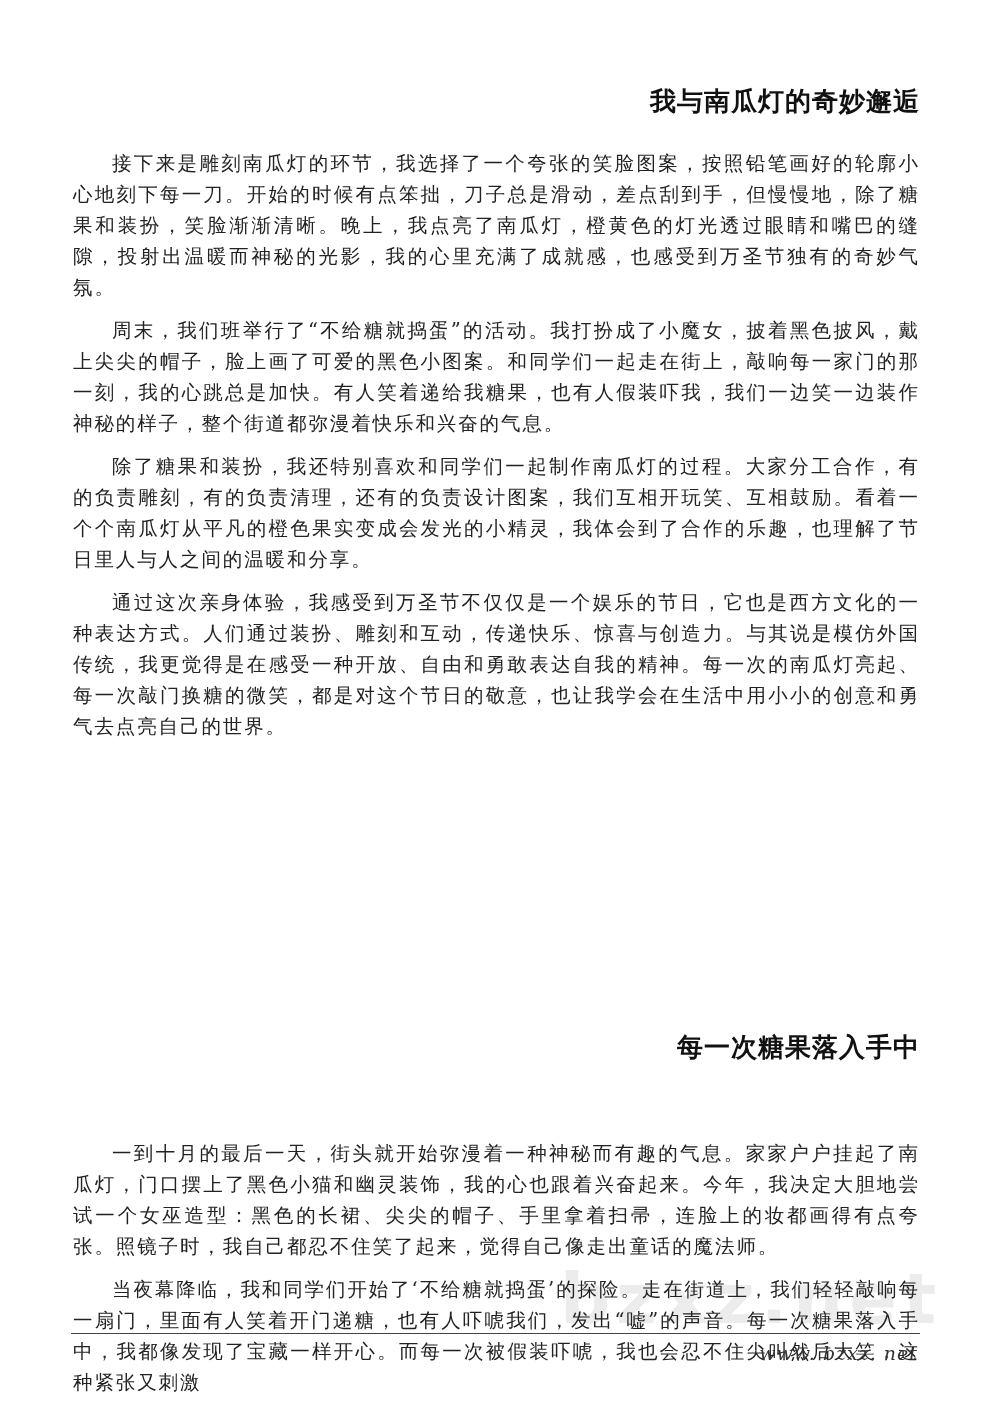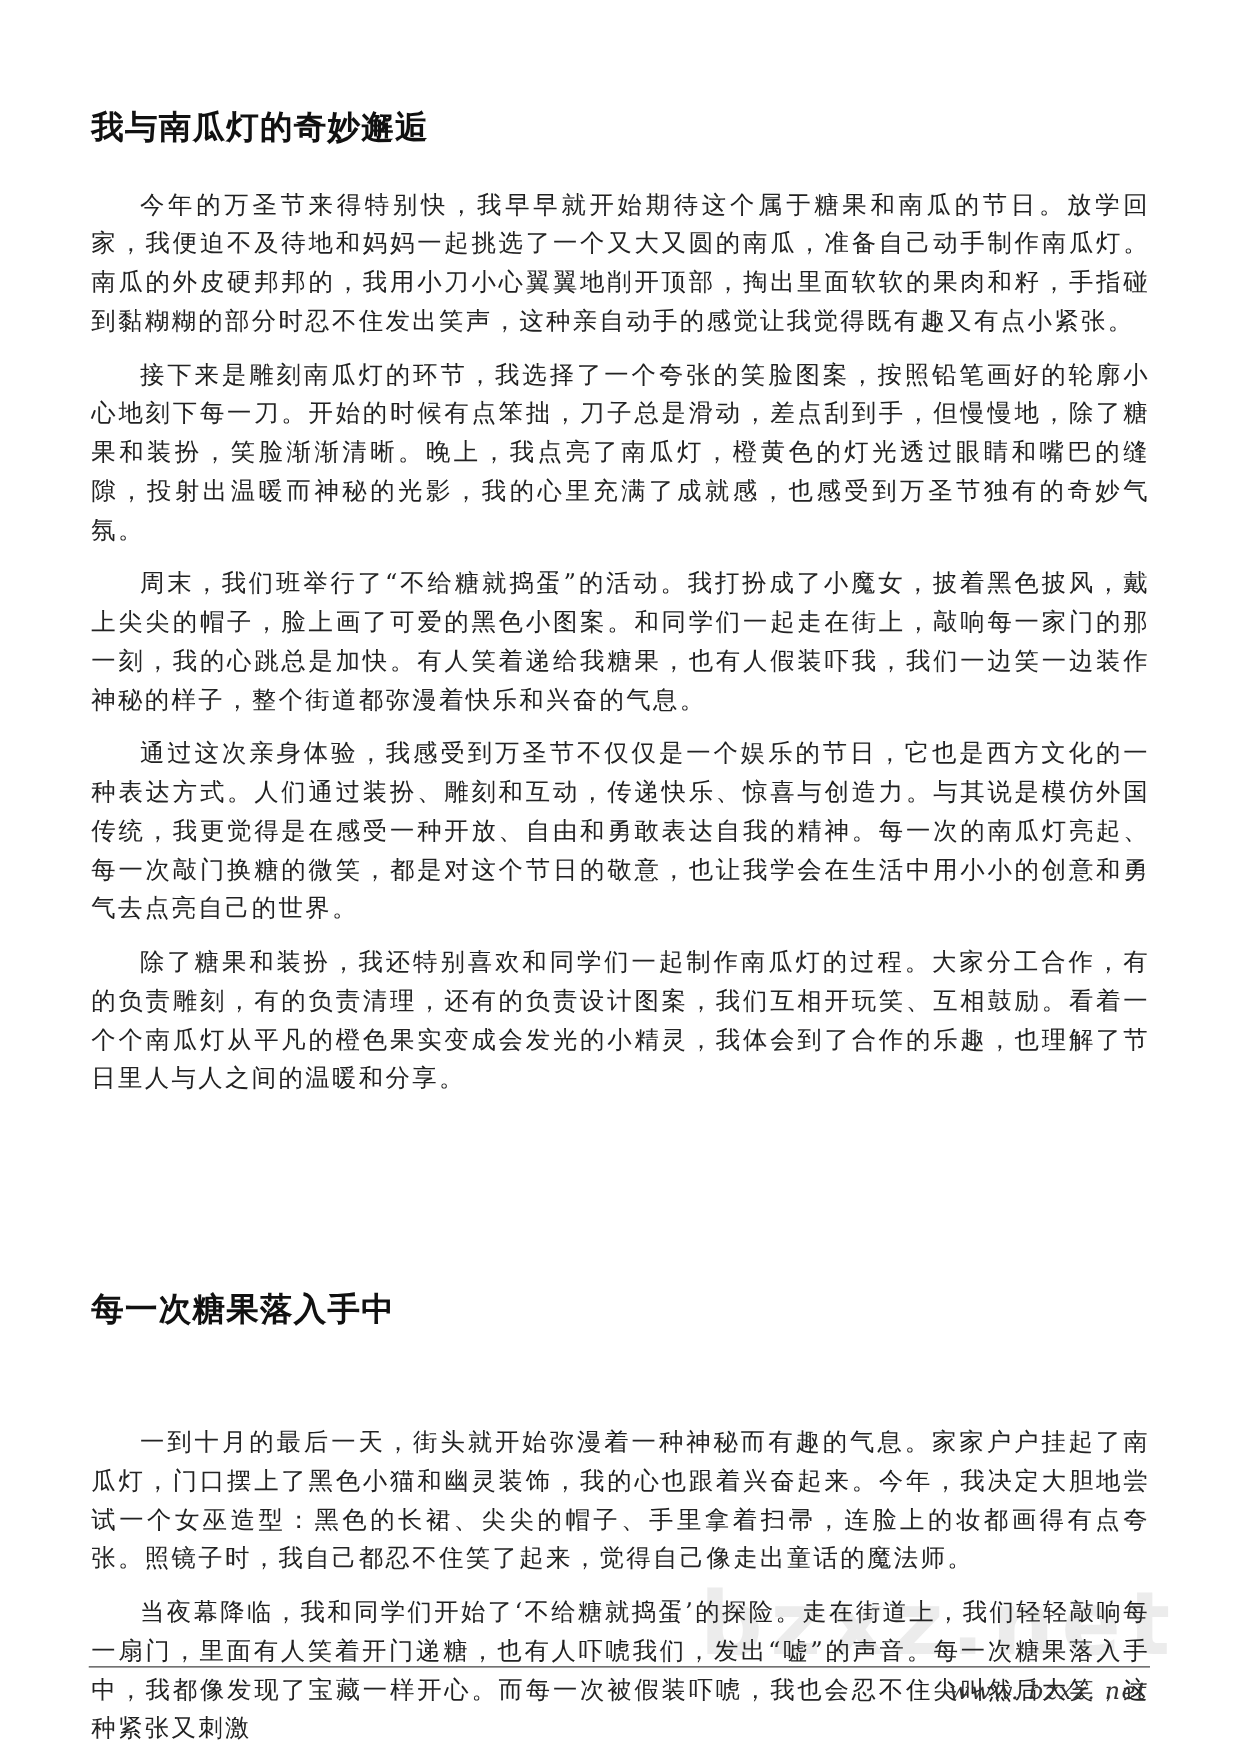--- a/index.html
+++ b/index.html
@@ -15,21 +15,21 @@
       font-family: "DejaVu Serif", "Liberation Serif", serif;
       color: #1a1a1a;
     }
     .page {
       position: absolute;
       left: 73px;
       top: 0;
       width: 847px;
     }
     .article-title {
-      text-align: left;
+      text-align: right;
       font-family: "DejaVu Sans", "Liberation Sans", sans-serif;
       font-weight: bold;
       font-size: 26px;
       letter-spacing: 1px;
       margin: 0;
       color: #111;
     }
     .title-1 { position: absolute; top: 84px; left: 0; width: 847px; }
     .title-2 { position: absolute; top: 1030px; left: 0; width: 847px; }
     .para {
@@ -80,25 +80,24 @@
 </head>
 <body>
 
 <div class="watermark">bzxz.net</div>
 
 <div class="page">
 
   <h1 class="article-title title-1">我与南瓜灯的奇妙邂逅</h1>
 
   <div class="section-1">
-    <p class="para indent">今年的万圣节来得特别快，我早早就开始期待这个属于糖果和南瓜的节日。放学回家，我便迫不及待地和妈妈一起挑选了一个又大又圆的南瓜，准备自己动手制作南瓜灯。南瓜的外皮硬邦邦的，我用小刀小心翼翼地削开顶部，掏出里面软软的果肉和籽，手指碰到黏糊糊的部分时忍不住发出笑声，这种亲自动手的感觉让我觉得既有趣又有点小紧张。</p>
     <p class="para indent">接下来是雕刻南瓜灯的环节，我选择了一个夸张的笑脸图案，按照铅笔画好的轮廓小心地刻下每一刀。开始的时候有点笨拙，刀子总是滑动，差点刮到手，但慢慢地，除了糖果和装扮，笑脸渐渐清晰。晚上，我点亮了南瓜灯，橙黄色的灯光透过眼睛和嘴巴的缝隙，投射出温暖而神秘的光影，我的心里充满了成就感，也感受到万圣节独有的奇妙气氛。</p>
     <p class="para indent">周末，我们班举行了“不给糖就捣蛋”的活动。我打扮成了小魔女，披着黑色披风，戴上尖尖的帽子，脸上画了可爱的黑色小图案。和同学们一起走在街上，敲响每一家门的那一刻，我的心跳总是加快。有人笑着递给我糖果，也有人假装吓我，我们一边笑一边装作神秘的样子，整个街道都弥漫着快乐和兴奋的气息。</p>
+    <p class="para indent">除了糖果和装扮，我还特别喜欢和同学们一起制作南瓜灯的过程。大家分工合作，有的负责雕刻，有的负责清理，还有的负责设计图案，我们互相开玩笑、互相鼓励。看着一个个南瓜灯从平凡的橙色果实变成会发光的小精灵，我体会到了合作的乐趣，也理解了节日里人与人之间的温暖和分享。</p>
     <p class="para indent">通过这次亲身体验，我感受到万圣节不仅仅是一个娱乐的节日，它也是西方文化的一种表达方式。人们通过装扮、雕刻和互动，传递快乐、惊喜与创造力。与其说是模仿外国传统，我更觉得是在感受一种开放、自由和勇敢表达自我的精神。每一次的南瓜灯亮起、每一次敲门换糖的微笑，都是对这个节日的敬意，也让我学会在生活中用小小的创意和勇气去点亮自己的世界。</p>
-    <p class="para indent">除了糖果和装扮，我还特别喜欢和同学们一起制作南瓜灯的过程。大家分工合作，有的负责雕刻，有的负责清理，还有的负责设计图案，我们互相开玩笑、互相鼓励。看着一个个南瓜灯从平凡的橙色果实变成会发光的小精灵，我体会到了合作的乐趣，也理解了节日里人与人之间的温暖和分享。</p>
   </div>
 
   <h1 class="article-title title-2">每一次糖果落入手中</h1>
 
   <div class="section-2">
     <p class="para indent">一到十月的最后一天，街头就开始弥漫着一种神秘而有趣的气息。家家户户挂起了南瓜灯，门口摆上了黑色小猫和幽灵装饰，我的心也跟着兴奋起来。今年，我决定大胆地尝试一个女巫造型：黑色的长裙、尖尖的帽子、手里拿着扫帚，连脸上的妆都画得有点夸张。照镜子时，我自己都忍不住笑了起来，觉得自己像走出童话的魔法师。</p>
     <p class="para indent">当夜幕降临，我和同学们开始了‘不给糖就捣蛋’的探险。走在街道上，我们轻轻敲响每一扇门，里面有人笑着开门递糖，也有人吓唬我们，发出“嘘”的声音。每一次糖果落入手中，我都像发现了宝藏一样开心。而每一次被假装吓唬，我也会忍不住尖叫然后大笑，这种紧张又刺激</p>
   </div>
 
 </div>

